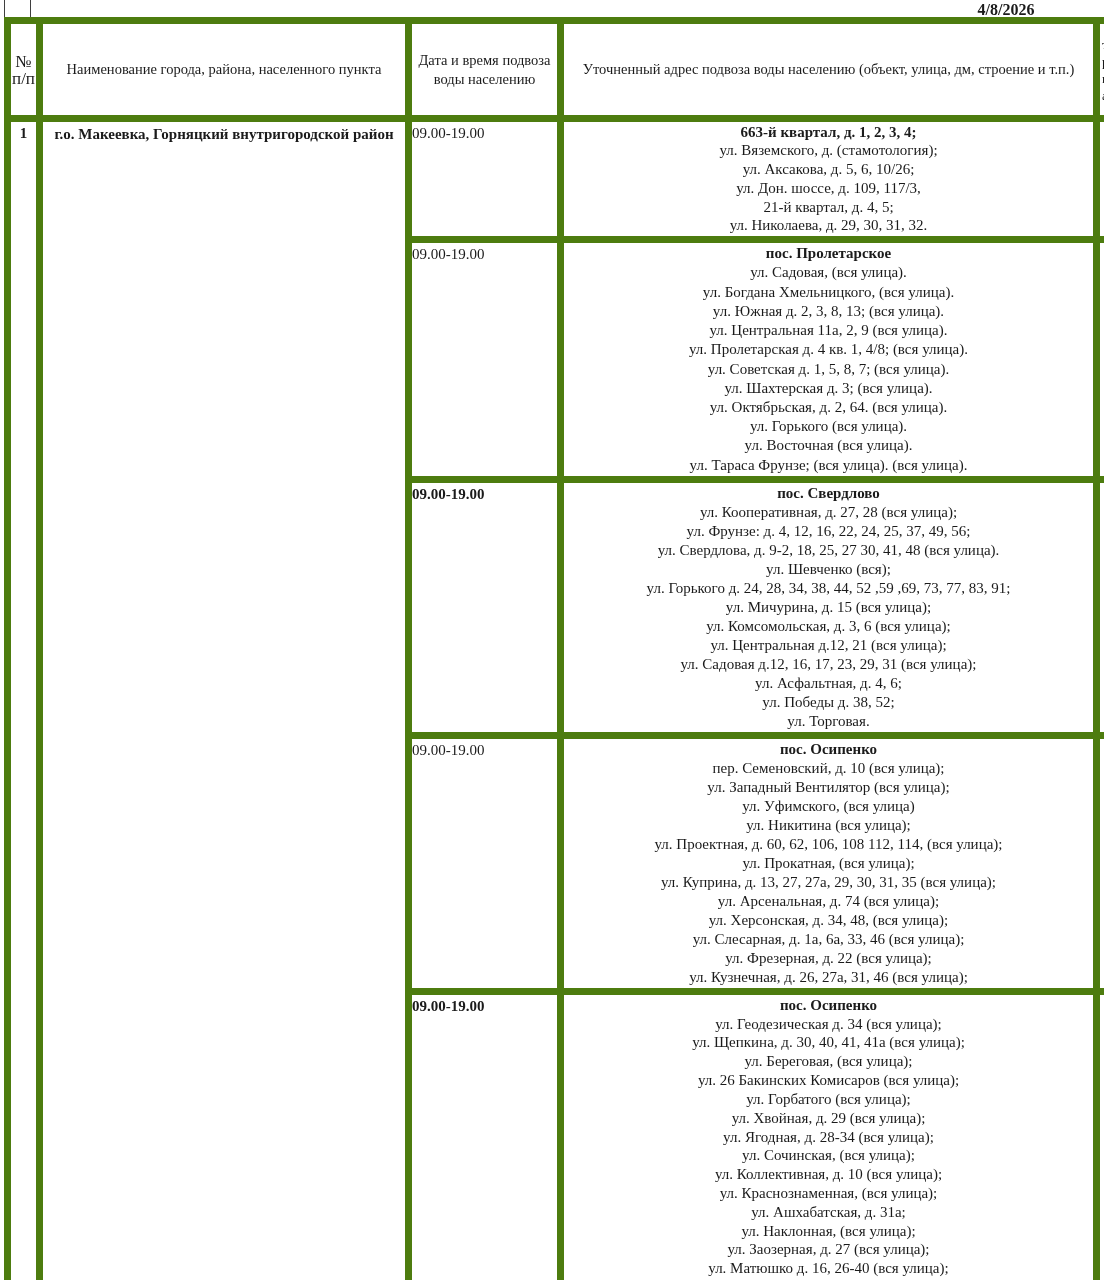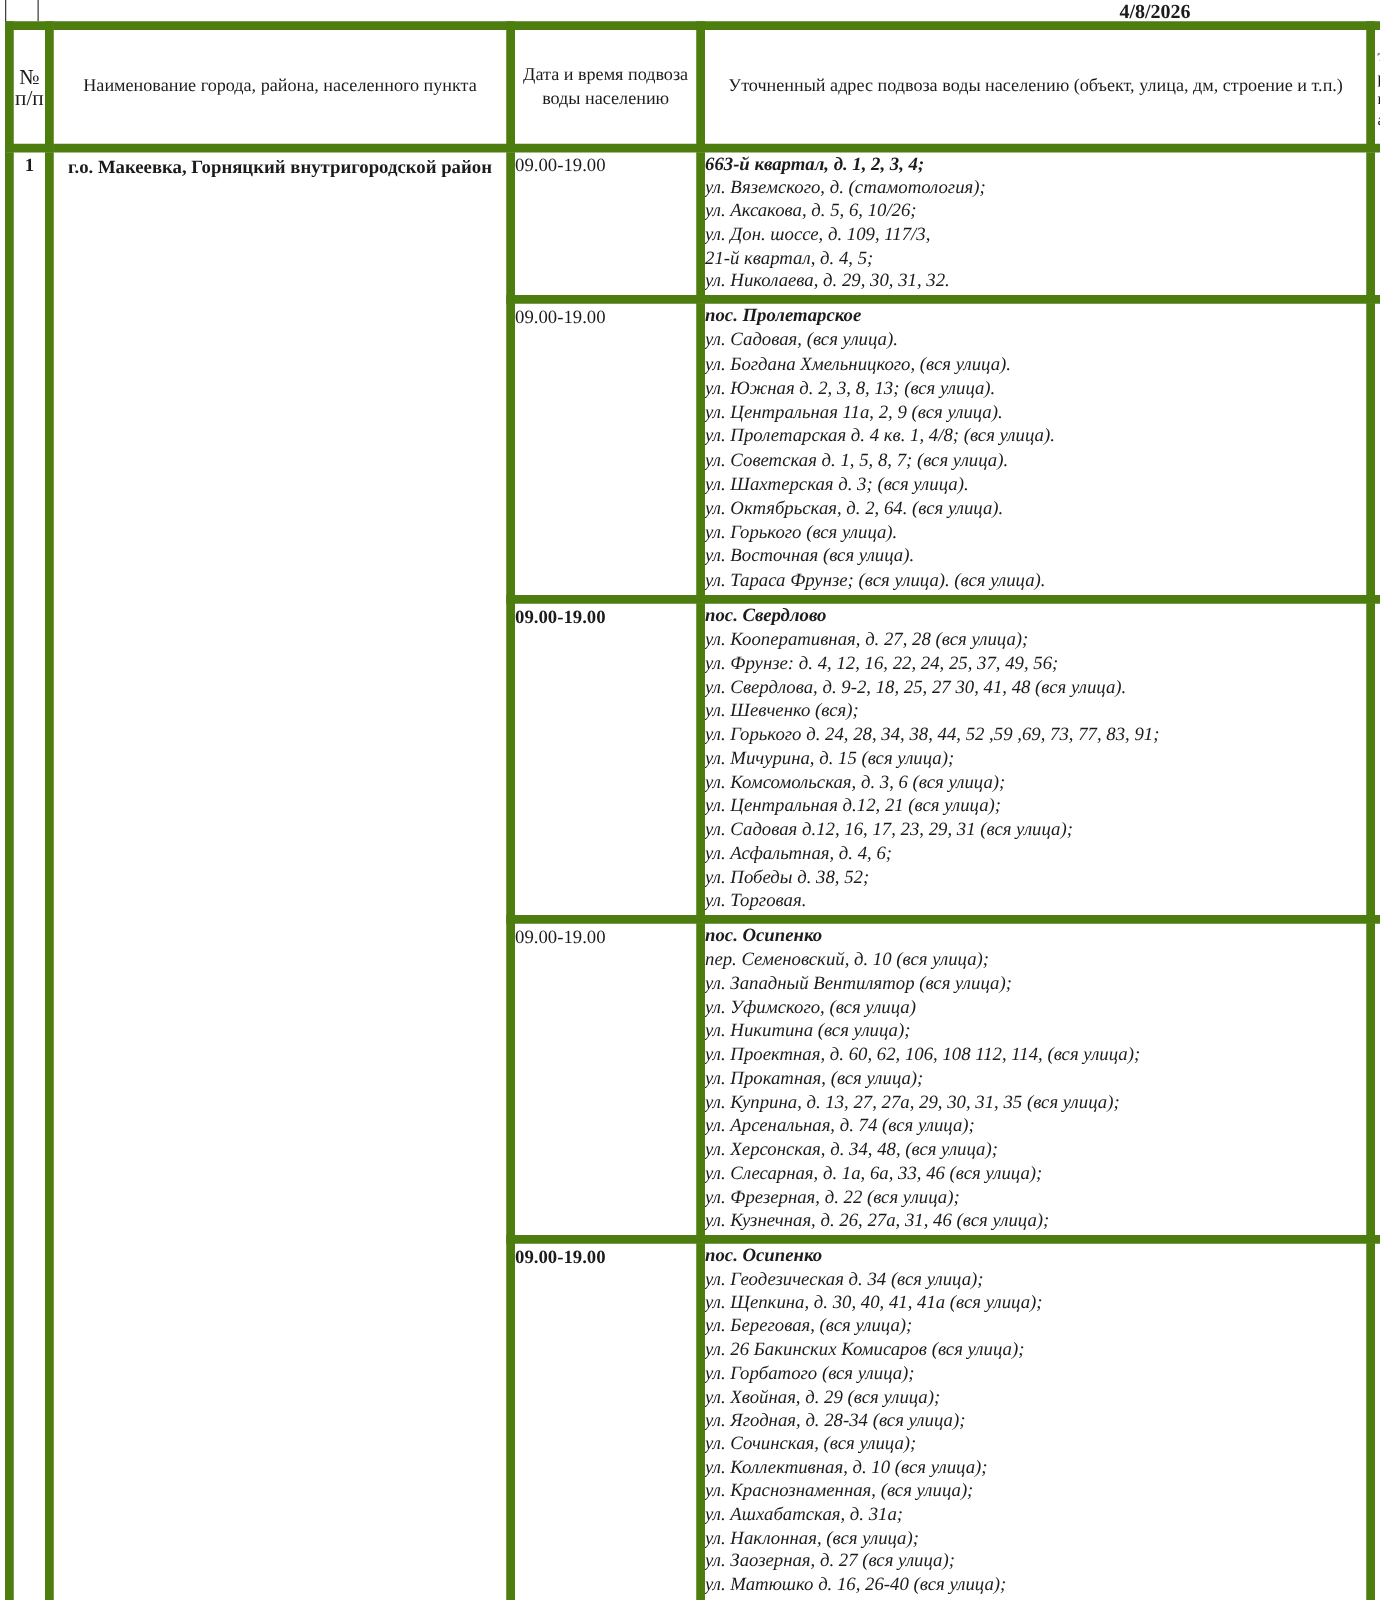--- a/index.html
+++ b/index.html
@@ -3,42 +3,42 @@
 <meta charset="utf-8">
 <style>
   * { margin:0; padding:0; box-sizing:border-box; }
   body { background:#e8e8e8; font-family:"Liberation Serif","DejaVu Serif",serif; }
   #page {
     position:relative; width:1104px; height:1280px;
     background:#ffffff; color:#1b1b1b; overflow:hidden;
   }
   .vline { position:absolute; width:1px; background:#3f3f3f; }
   #report-date {
-    position:absolute; top:1px; left:844px; width:160px;
+    position:absolute; top:1px; left:926px; width:160px;
     text-align:center; font-weight:bold; font-size:16px;
   }
   table {
     position:absolute; left:4px; top:17px;
     border-collapse:collapse; table-layout:fixed; width:1100px;
   }
   td, th { border:7px solid #4d7c0f; padding:0; vertical-align:top; overflow:hidden; }
   .cut-col { border-right:none; }
   .last-row td { border-bottom:none; }
   thead th { font-weight:normal; vertical-align:middle; text-align:center; font-size:14.5px; line-height:19px; }
   th.num-h { font-size:17px; line-height:17px; }
   th.addr-h { white-space:nowrap; }
   th.cut-h { font-size:13px; line-height:17px; text-align:left; padding-left:2px; white-space:normal; word-break:break-all; }
   .r1{height:116px}.r2{height:235px}.r3{height:251px}.r4{height:251px}.r5{height:305px}.r6{height:7px}
   .hdr{height:98px}
   .num-cell { text-align:center; font-weight:bold; font-size:15px; padding-top:3px; }
   .name-cell { text-align:center; font-weight:bold; font-size:15px; padding-top:4px; white-space:nowrap;margin-top:15px; }
   .time-cell { font-size:15px; padding-top:3px; }
   .addr-flex { display:flex; flex-direction:column; justify-content:space-evenly; }
   .b1{height:114px}.b2{height:233px}.b3{height:249px}.b4{height:249px}.b5{height:303px}
-  .addr-line { text-align:left; font-size:15px; line-height:17px;font-style:italic; }
+  .addr-line { text-align:center; font-size:15px; line-height:17px; }
   .bold { font-weight:bold; }
 </style>
 </head>
 <body>
 
 <div id="page">
 
   <div class="vline" style="left:4px; top:0; height:1280px;"></div>
   <div class="vline" style="left:30px; top:0; height:17px;"></div>
 

